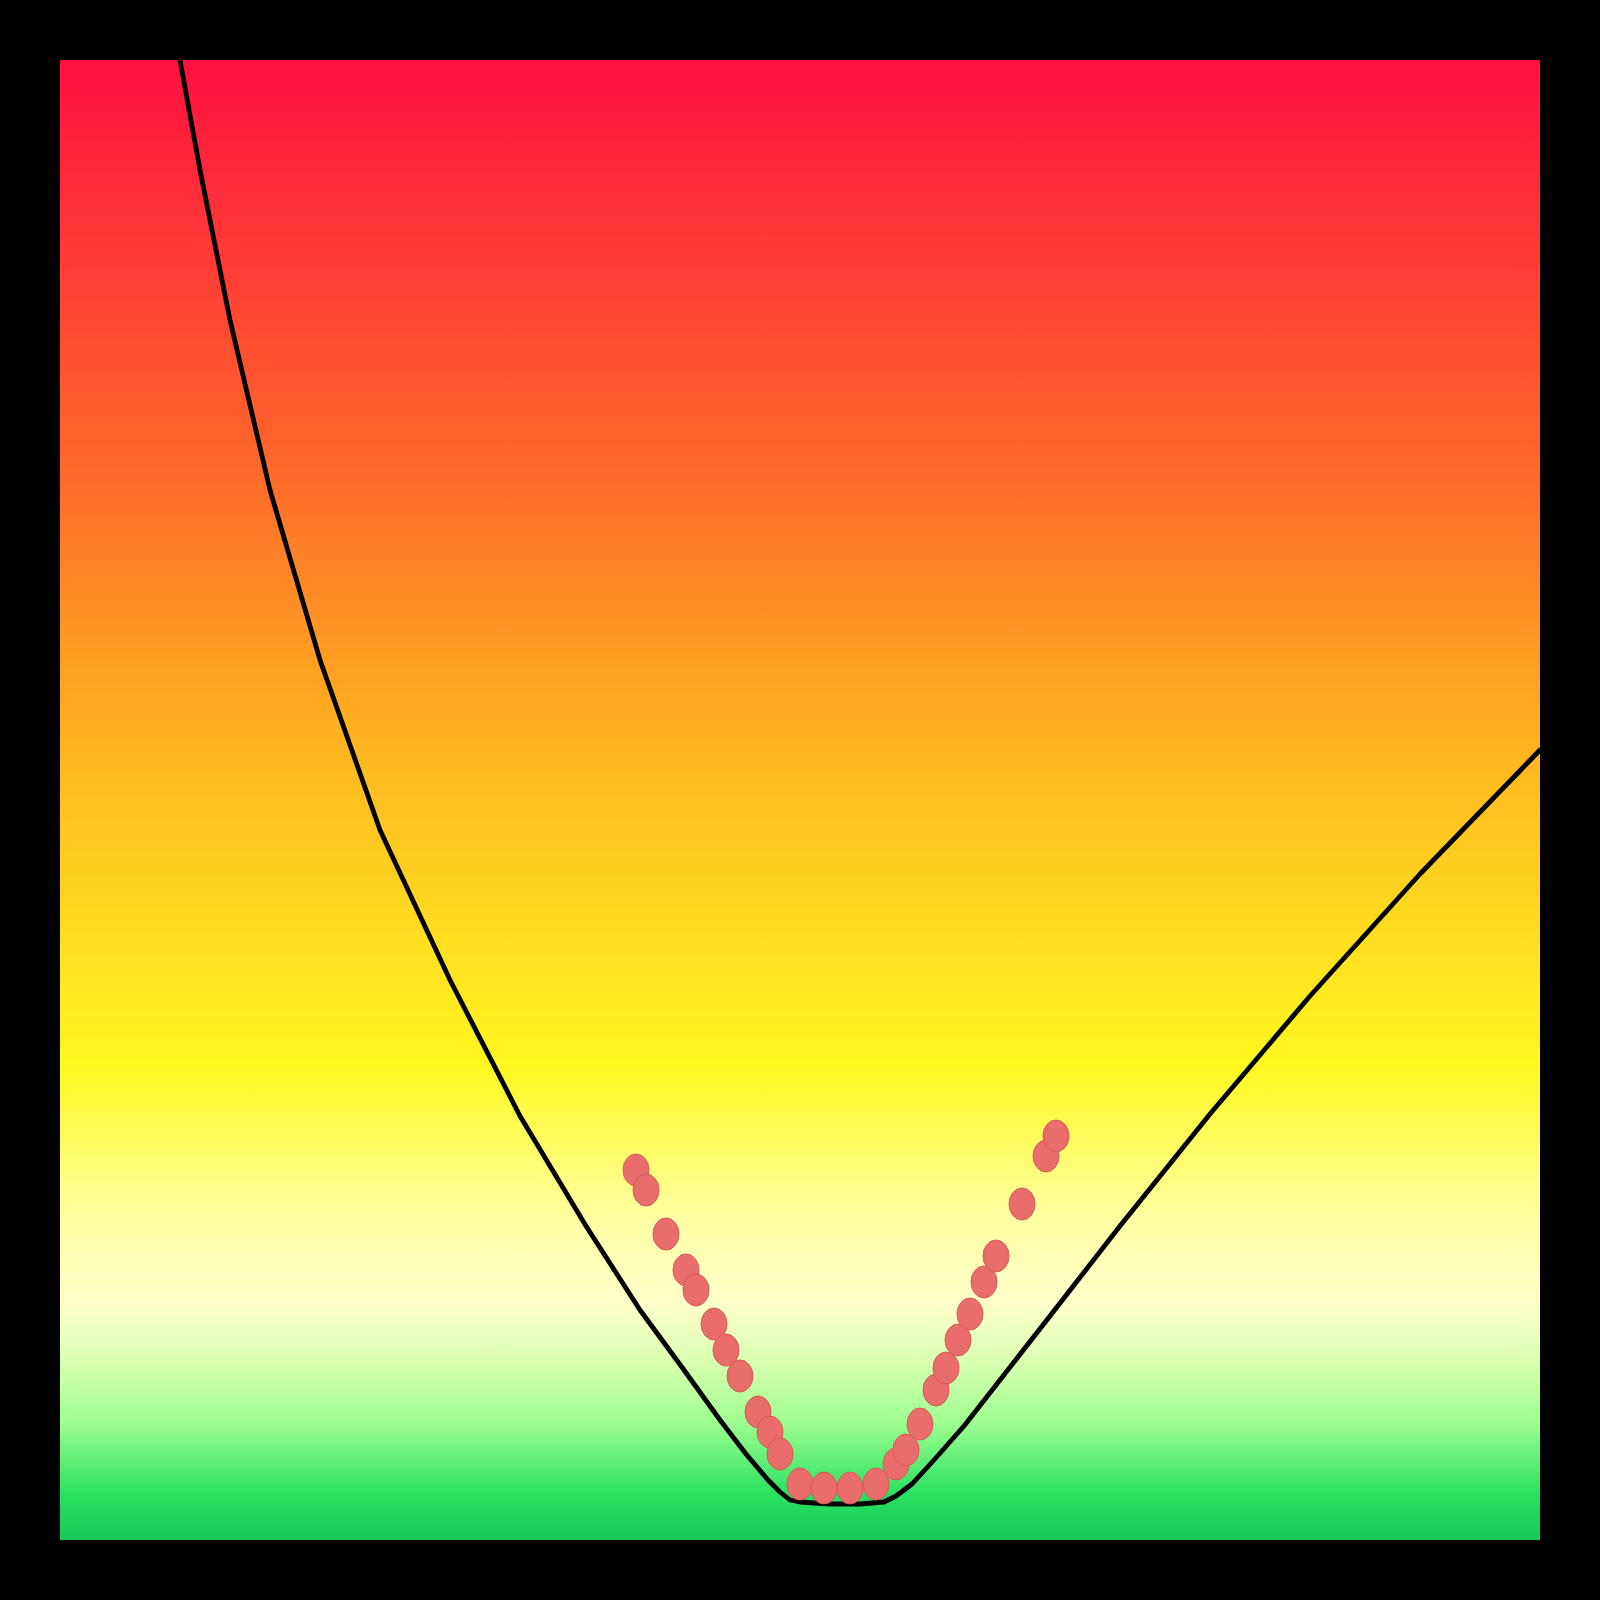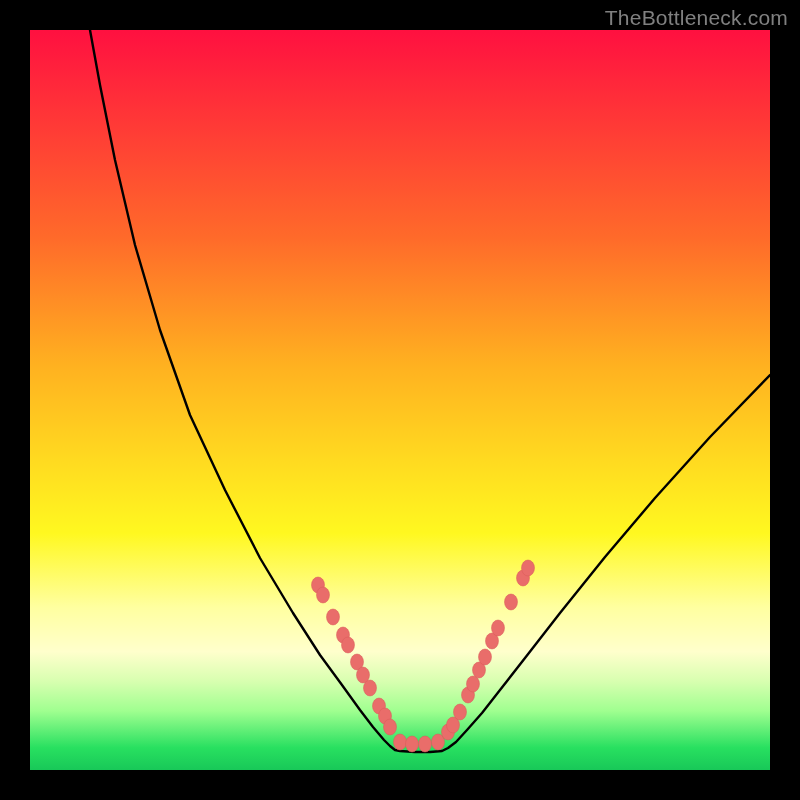--- a/index.html
+++ b/index.html
@@ -60,21 +60,20 @@
     font-size: 21px;
     letter-spacing: 0.2px;
     font-weight: 500;
   }
 </style>
 </head>
 <body>
 
 <div class="frame">
 
-  <div class="watermark">TheBottleneck.com</div>
 
   <div class="plot-area">
     <div class="gradient-bg"></div>
 
     <svg class="curve-svg" viewBox="0 0 740 740">
       <path id="curve-path" fill="none" stroke-width="2.4" stroke-linecap="round" stroke-linejoin="round" stroke="#000000" d="M 60 0 L 70 55 L 85 130 L 105 215 L 130 300 L 160 385 L 195 460 L 230 528 L 263 583 L 290 625 L 312 655 L 330 680 L 343 697 L 354 710 L 360 716 L 365 720 L 370 721 L 370 721 L 385 722 L 400 722 L 412 721 L 412 721 L 418 718 L 426 712 L 437 700 L 452 683 L 470 660 L 495 628 L 530 583 L 575 527 L 625 468 L 680 407 L 740 345 "></path>
       <g id="marker-group">
           <ellipse cx="288" cy="555" rx="6.5" ry="8" fill="#e96d6a" stroke="#d85a58" stroke-width="0.5"></ellipse>
           <ellipse cx="293" cy="565" rx="6.5" ry="8" fill="#e96d6a" stroke="#d85a58" stroke-width="0.5"></ellipse>
           <ellipse cx="303" cy="587" rx="6.5" ry="8" fill="#e96d6a" stroke="#d85a58" stroke-width="0.5"></ellipse>

